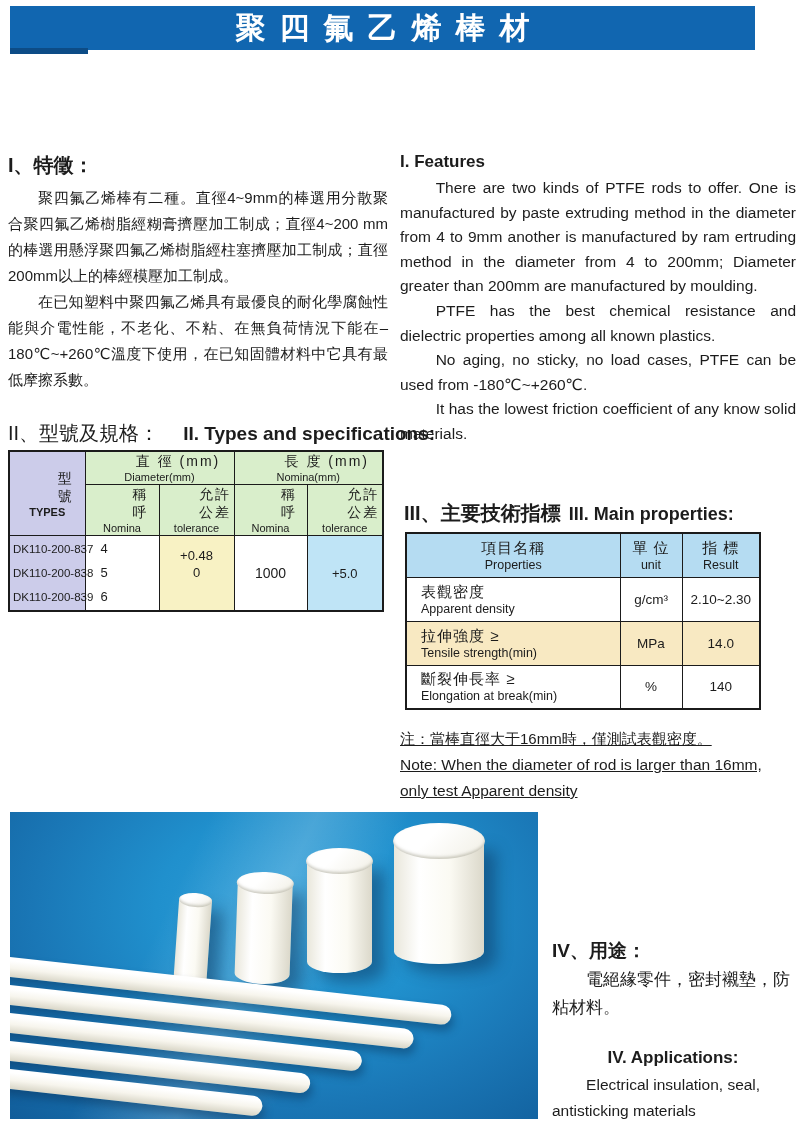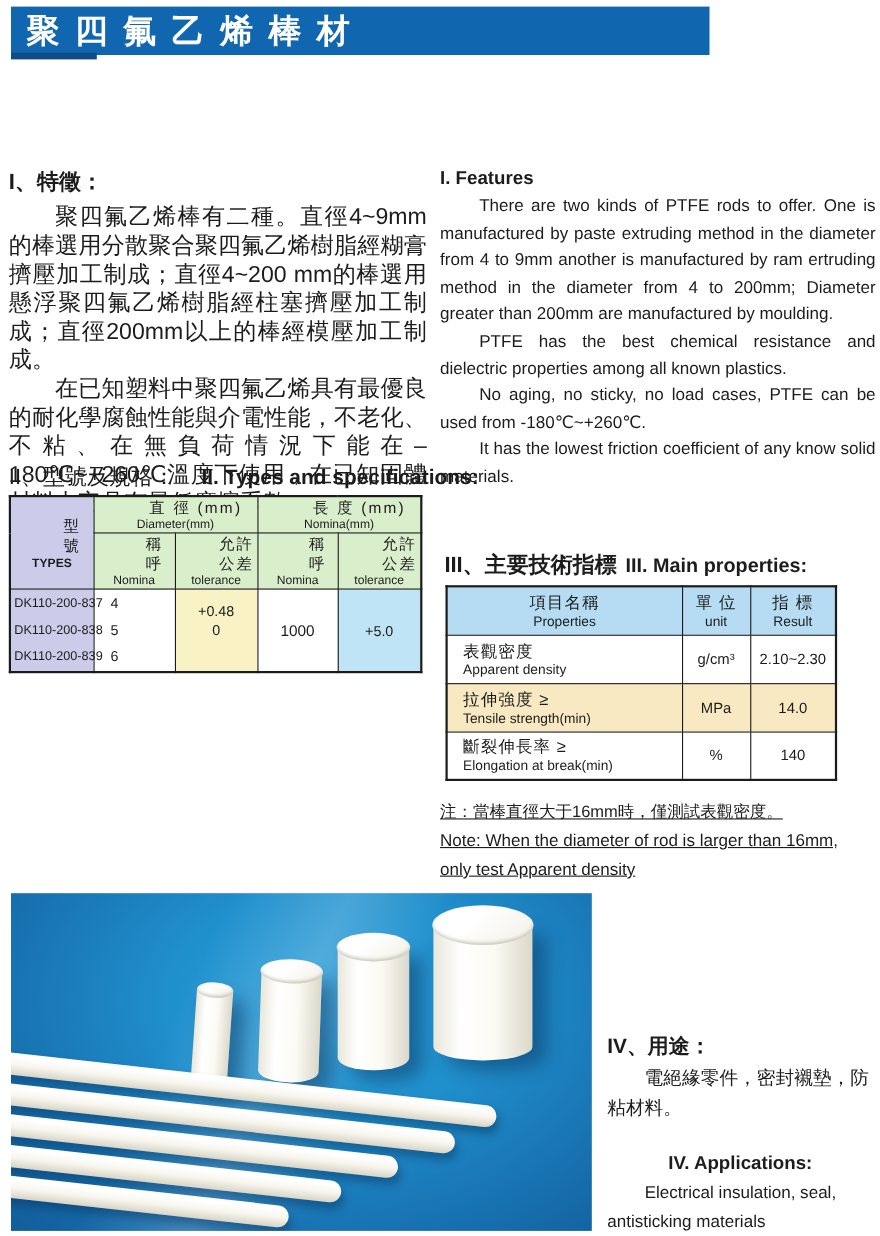--- a/index.html
+++ b/index.html
@@ -1,32 +1,32 @@
 <!DOCTYPE html>
 <html><head>
 <meta charset="utf-8">
 <style>
   * { margin:0; padding:0; box-sizing:border-box; }
   html,body { width:800px; height:1124px; background:#ffffff; overflow:hidden;
               font-family:"Liberation Sans","DejaVu Sans",sans-serif; color:#1c1c1c; }
   .page { position:relative; width:800px; height:1124px; background:#ffffff; }
 
   
-  .banner { position:absolute; left:10px; top:6px; width:635px; height:44px;
-            background:#1166b0; display:flex; align-items:center; justify-content:flex-start; }
+  .banner { position:absolute; left:10px; top:6px; width:745px; height:44px;
+            background:#1166b0; display:flex; align-items:center; justify-content:center; }
   .banner-title { color:#ffffff; font-size:30px; font-weight:bold; letter-spacing:14px;
                   text-indent:14px; white-space:nowrap; }
   .banner-shadow { position:absolute; left:10px; top:48px; width:78px; height:6px; background:#0d4c86; }
 
   
   .col-left  { position:absolute; left:8px;  top:152px; width:380px; }
   .col-right { position:absolute; left:400px; top:152px; width:396px; }
 
   .zh-head { font-size:20px; font-weight:bold; margin-bottom:6px; }
-  .zh-body p { font-size:21px; line-height:26px; text-align:justify; text-indent:2em; }
+  .zh-body p { font-size:15px; line-height:26px; text-align:justify; text-indent:2em; }
   .en-head { font-size:17px; font-weight:bold; margin-bottom:4px; }
   .en-body p { font-size:15.5px; line-height:24.6px; text-align:justify; text-indent:2.3em; }
 
   
   .sec2-head { position:absolute; left:8px; top:420px; white-space:nowrap; }
   .sec2-head .zh { font-size:20px; font-weight:normal; }
   .sec2-head .en { font-size:19px; font-weight:bold; margin-left:24px;text-align:right; }
 
   table.spec { position:absolute; left:8px; top:450px; width:374px; border-collapse:collapse;
                table-layout:fixed; }

